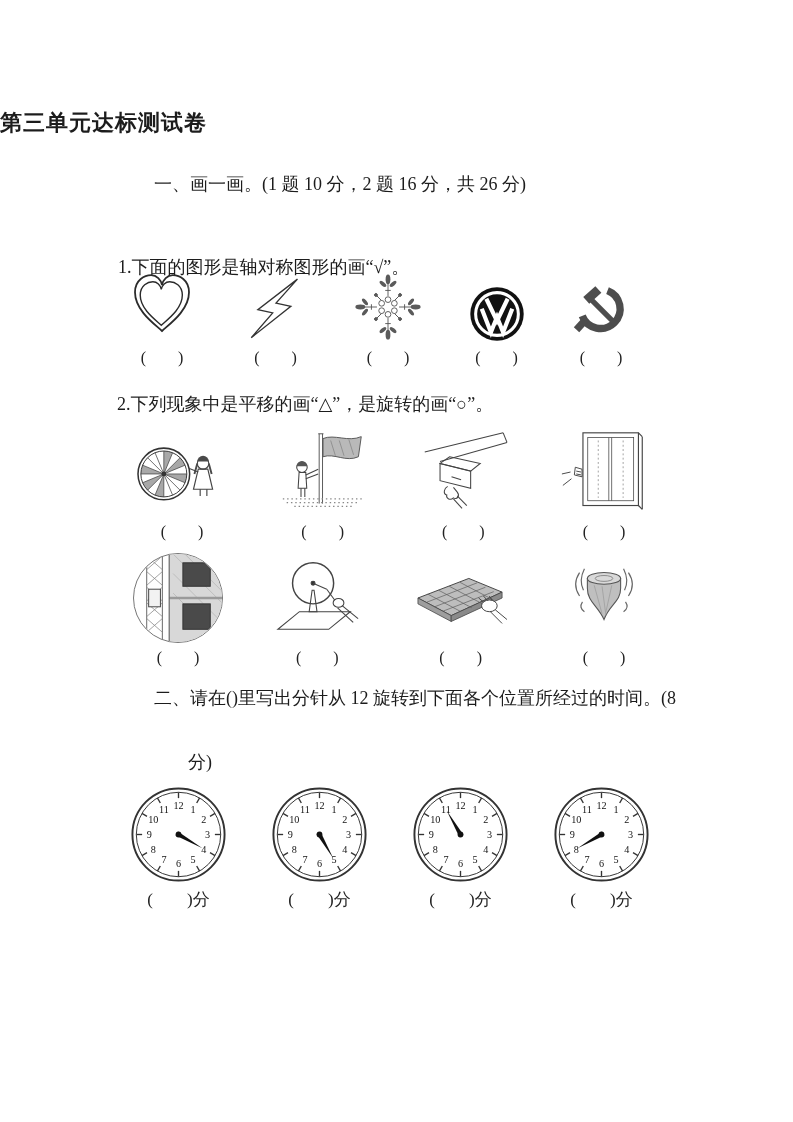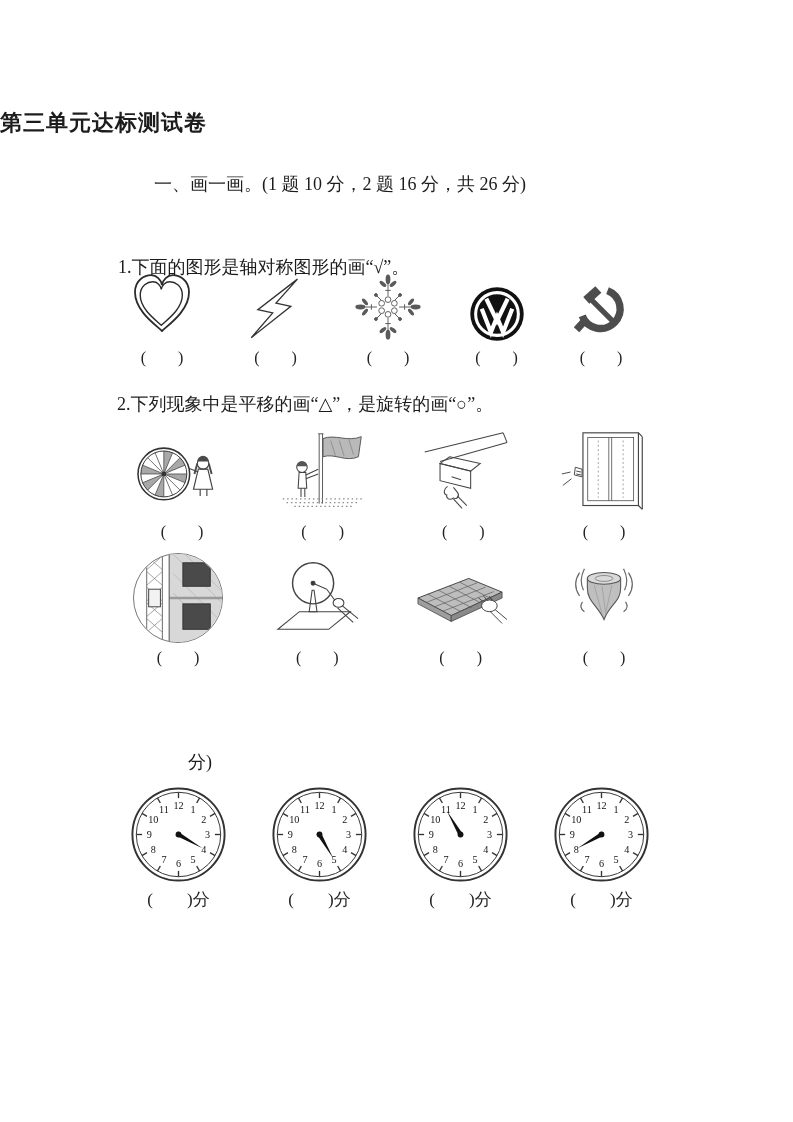--- a/index.html
+++ b/index.html
@@ -365,20 +365,21 @@
               <path d="M70,16 Q76,28 71,38"></path>
             <path d="M28,50 Q24,56 30,60"></path>
               <path d="M72,50 Q76,56 70,60"></path>
           </g>
         </svg>
       </div>
       <div class="blank">(　　)</div>
     </div>
   </div>
 
+  <div class="abs sec-head" style="top:686px;left:118px;">二、请在()里写出分针从 12 旋转到下面各个位置所经过的时间。(8</div>
   <div class="abs sec-head" style="top:750px;left:152px;">分)</div>
 
   <div class="abs icon-row" style="top:786px;left:130px;width:520px;">
     <div class="clockcell">
       <svg class="clock" width="97" height="97" viewBox="0 0 100 100">
         <circle cx="50" cy="50" r="47.5" fill="none" stroke="#333" stroke-width="2"></circle>
         <circle cx="50" cy="50" r="43.5" fill="none" stroke="#333" stroke-width="1"></circle>
         <line x1="50" y1="12.5" x2="50" y2="6.5" stroke="#333" stroke-width="1.4"></line>
           <text x="50" y="23.6" text-anchor="middle" font-size="10.5" font-family="&quot;Liberation Serif&quot;,&quot;DejaVu Serif&quot;,serif" fill="#111">12</text>
           <line x1="68.75" y1="17.52404735808355" x2="71.75" y2="12.327894935376918" stroke="#333" stroke-width="1.4"></line>

